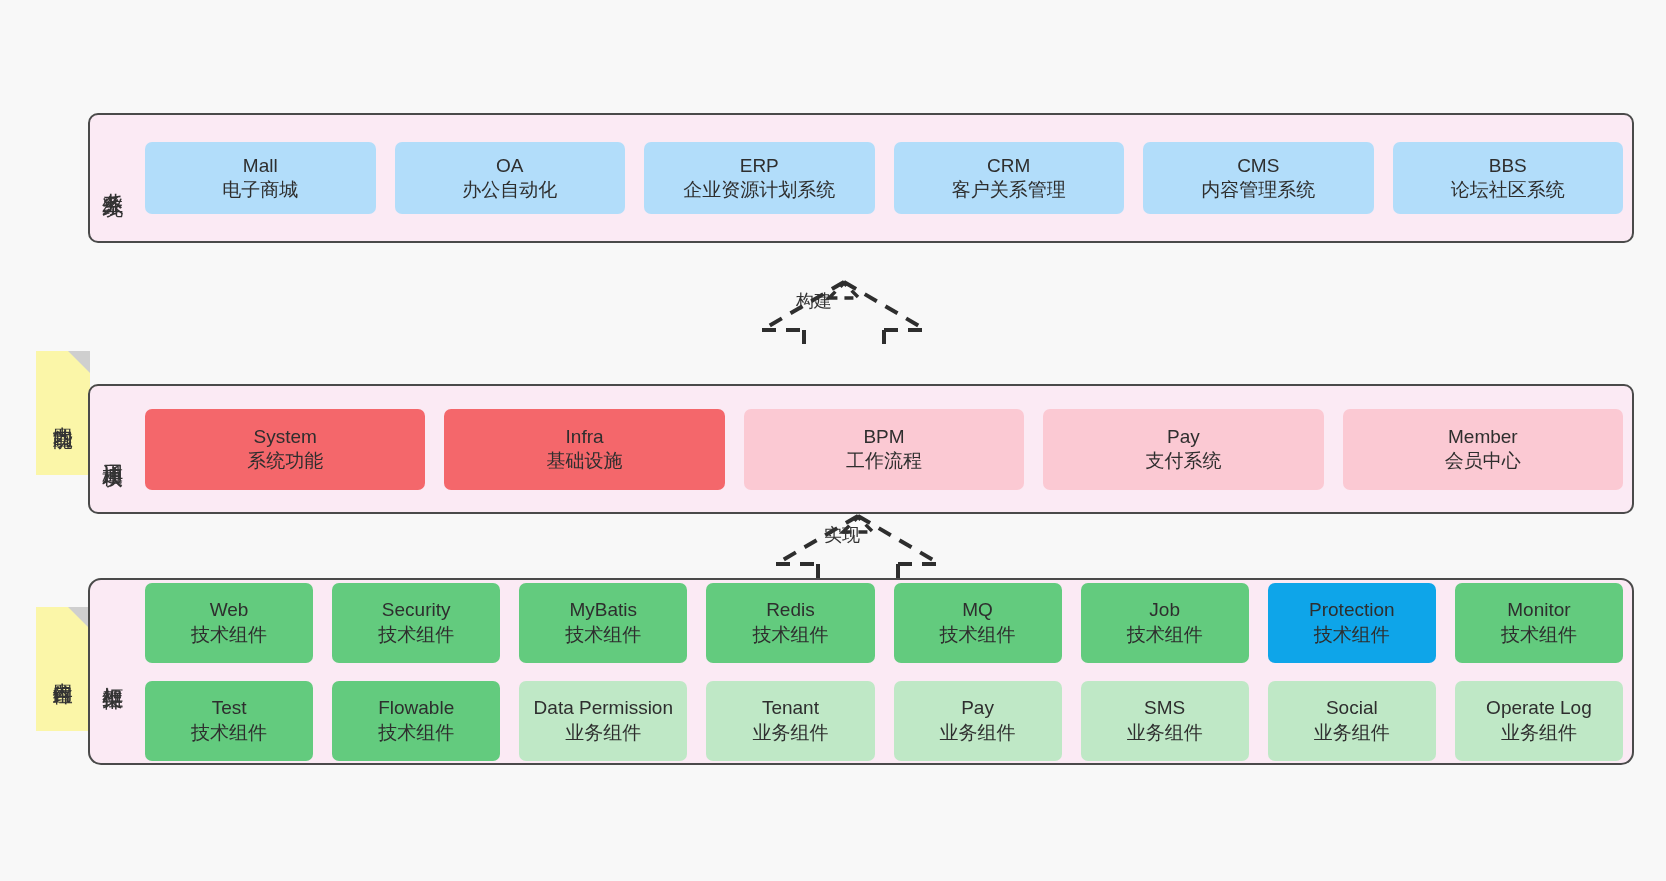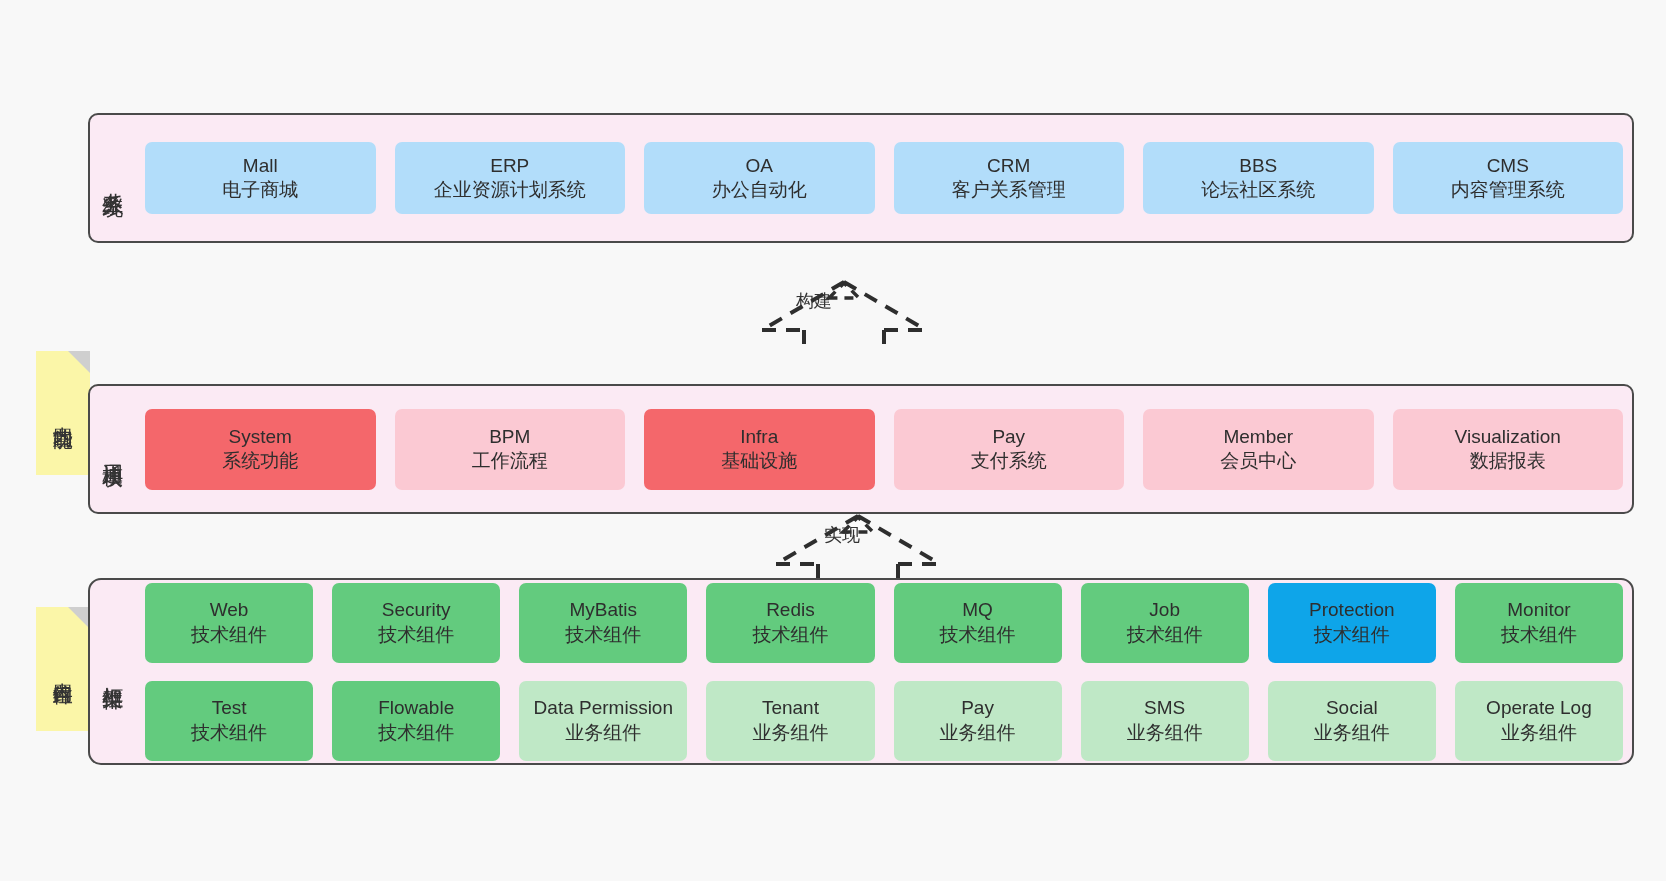--- a/index.html
+++ b/index.html
@@ -139,38 +139,38 @@
 
   <div class="layer" id="layer-business">
     <div class="layer-title">业务系统</div>
     <div class="layer-body">
       <div class="row">
         <div class="card">
           <span class="en">Mall</span>
           <span class="cn">电子商城</span>
         </div>
         <div class="card">
+          <span class="en">OA</span>
+          <span class="cn">办公自动化</span>
+        </div>
+        <div class="card">
           <span class="en">ERP</span>
           <span class="cn">企业资源计划系统</span>
         </div>
         <div class="card">
-          <span class="en">OA</span>
-          <span class="cn">办公自动化</span>
-        </div>
-        <div class="card">
           <span class="en">CRM</span>
           <span class="cn">客户关系管理</span>
         </div>
         <div class="card">
+          <span class="en">CMS</span>
+          <span class="cn">内容管理系统</span>
+        </div>
+        <div class="card">
           <span class="en">BBS</span>
           <span class="cn">论坛社区系统</span>
-        </div>
-        <div class="card">
-          <span class="en">CMS</span>
-          <span class="cn">内容管理系统</span>
         </div>
       </div>
     </div>
   </div>
 
   <div class="connector" id="conn-build">
     <svg width="200" height="100" viewBox="0 0 200 100">
 
       <path d="M 85 46 L 100 31 L 115 46 Z" fill="#fbfbfb" stroke="#2e2e2e" stroke-width="3.5" stroke-dasharray="9 7" stroke-linejoin="miter"></path>
 
@@ -190,39 +190,35 @@
     <span>内置功能</span>
   </div>
   <div class="layer" id="layer-modules">
     <div class="layer-title">通用模块</div>
     <div class="layer-body">
       <div class="row">
         <div class="card" style="background:#f4676b">
           <span class="en">System</span>
           <span class="cn">系统功能</span>
         </div>
+        <div class="card" style="background:#f4676b">
+          <span class="en">Infra</span>
+          <span class="cn">基础设施</span>
+        </div>
         <div class="card" style="background:#fbc9d3">
           <span class="en">BPM</span>
           <span class="cn">工作流程</span>
         </div>
-        <div class="card" style="background:#f4676b">
-          <span class="en">Infra</span>
-          <span class="cn">基础设施</span>
-        </div>
         <div class="card" style="background:#fbc9d3">
           <span class="en">Pay</span>
           <span class="cn">支付系统</span>
         </div>
         <div class="card" style="background:#fbc9d3">
           <span class="en">Member</span>
           <span class="cn">会员中心</span>
-        </div>
-        <div class="card" style="background:#fbc9d3">
-          <span class="en">Visualization</span>
-          <span class="cn">数据报表</span>
         </div>
       </div>
     </div>
   </div>
 
   <div class="connector" id="conn-impl">
     <svg width="200" height="100" viewBox="0 0 200 100">
       <path d="M 85 46 L 100 31 L 115 46 Z" fill="#fbfbfb" stroke="#2e2e2e" stroke-width="3.5" stroke-dasharray="9 7" stroke-linejoin="miter"></path>
       <path d="M 100 30 L 18 78" fill="none" stroke="#2e2e2e" stroke-width="4" stroke-dasharray="14 10"></path>
       <path d="M 100 30 L 182 78" fill="none" stroke="#2e2e2e" stroke-width="4" stroke-dasharray="14 10"></path>

